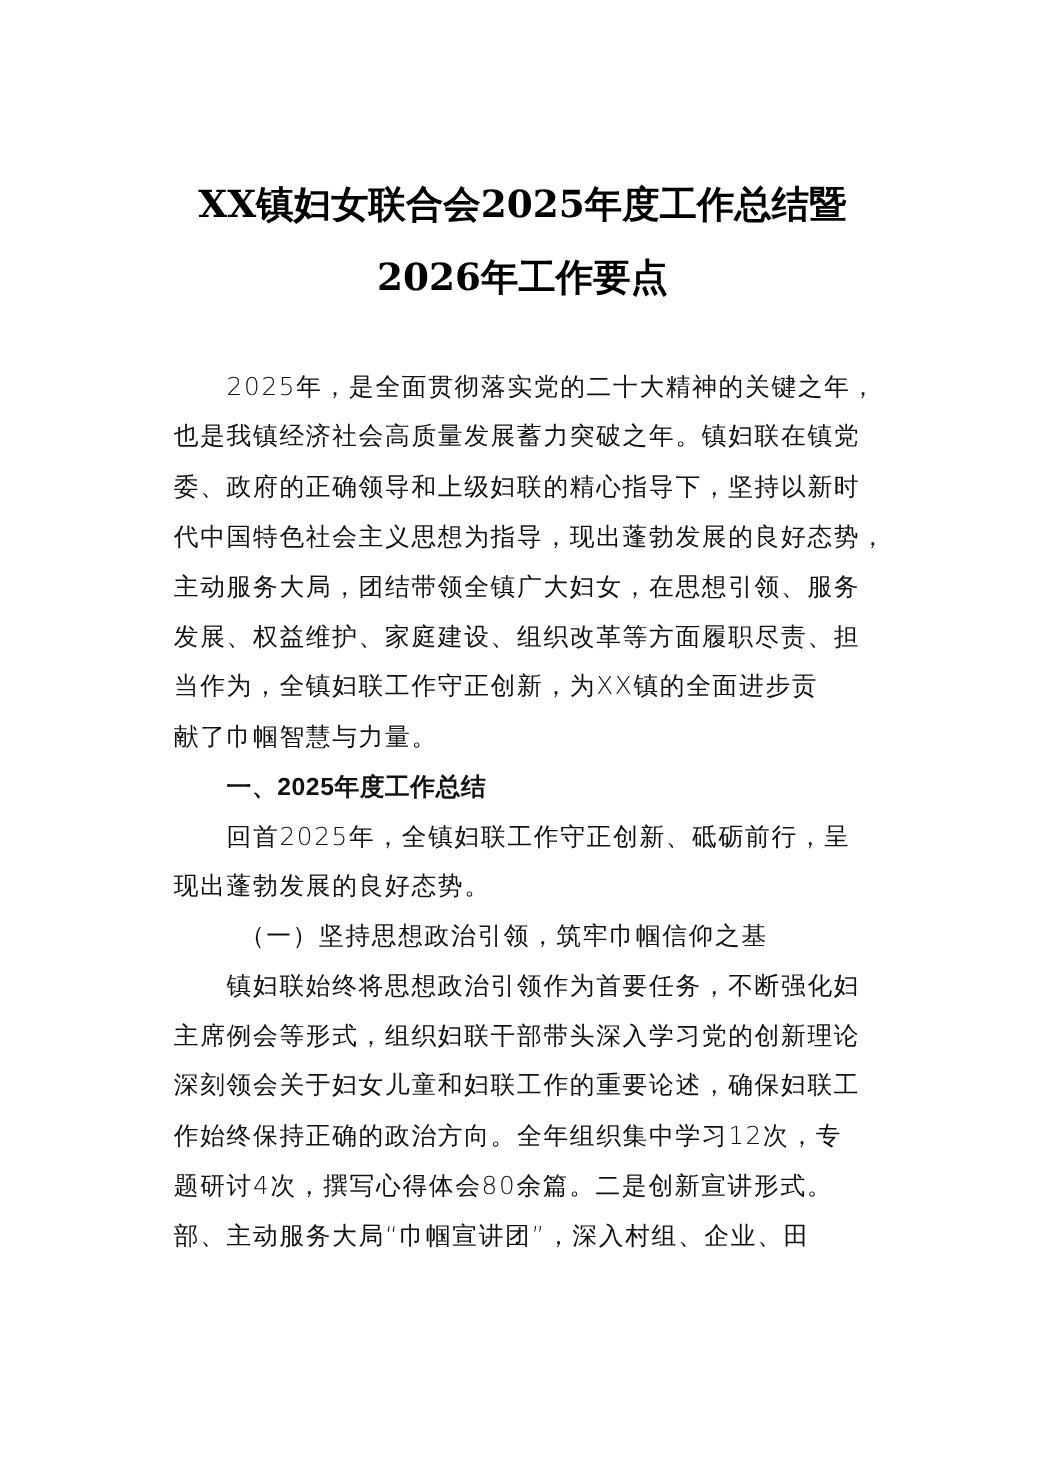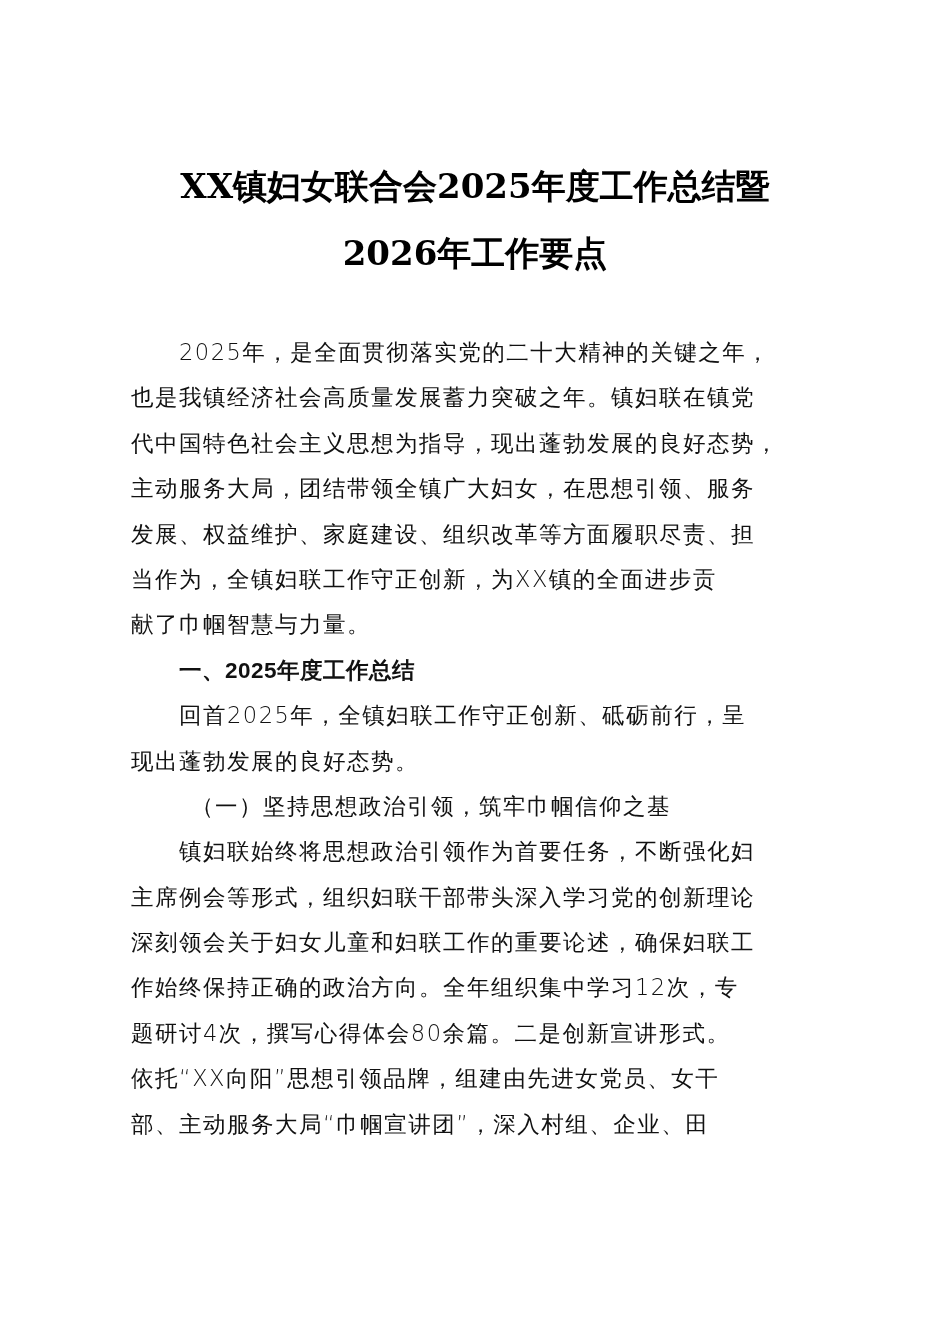--- a/index.html
+++ b/index.html
@@ -7,52 +7,52 @@
   .page {
     position: absolute; left: 0; top: 0; width: 950px; height: 1344px;
     background: #ffffff; color: #000000;
   }
   .title {
     position: absolute; left: 0; width: 950px; text-align: center;
     font-family: "DejaVu Serif", "Liberation Serif", serif;
     font-weight: bold; font-size: 34px; letter-spacing: 0px; line-height: 40px;
   }
   .body {
-    position: absolute; left: 131px; top: 330px; width: 670px;
+    position: absolute; left: 158px; top: 330px; width: 670px;
     font-family: "DejaVu Sans", "Liberation Sans", sans-serif;
     font-size: 22.5px; line-height: 45.4px; letter-spacing: 1.5px;
     font-weight: 300; color: #111;
   }
   .line { white-space: nowrap; height: 45.4px; display: block; }
   .indent { padding-left: 48px; }
   .h1 { font-family: "Liberation Sans", "DejaVu Sans", sans-serif; font-weight: bold; letter-spacing: 0.5px; }
   .h2 { padding-left: 60px; font-weight: normal; }
 </style>
 </head>
 <body>
 
 <div class="page">
   <div class="title" style="top:166px;">XX镇妇女联合会2025年度工作总结暨</div>
   <div class="title" style="top:233px;">2026年工作要点</div>
 
   <div class="body">
     <span class="line indent">2025年，是全面贯彻落实党的二十大精神的关键之年，</span>
     <span class="line">也是我镇经济社会高质量发展蓄力突破之年。镇妇联在镇党</span>
+    <span class="line">委、政府的正确领导和上级妇联的精心指导下，坚持以新时</span>
     <span class="line">代中国特色社会主义思想为指导，现出蓬勃发展的良好态势，</span>
     <span class="line">主动服务大局，团结带领全镇广大妇女，在思想引领、服务</span>
     <span class="line">发展、权益维护、家庭建设、组织改革等方面履职尽责、担</span>
     <span class="line">当作为，全镇妇联工作守正创新，为XX镇的全面进步贡</span>
     <span class="line">献了巾帼智慧与力量。</span>
 
     <span class="line indent h1">一、2025年度工作总结</span>
     <span class="line indent">回首2025年，全镇妇联工作守正创新、砥砺前行，呈</span>
     <span class="line">现出蓬勃发展的良好态势。</span>
 
     <span class="line h2">（一）坚持思想政治引领，筑牢巾帼信仰之基</span>
     <span class="line indent">镇妇联始终将思想政治引领作为首要任务，不断强化妇</span>
     <span class="line">主席例会等形式，组织妇联干部带头深入学习党的创新理论</span>
     <span class="line">深刻领会关于妇女儿童和妇联工作的重要论述，确保妇联工</span>
     <span class="line">作始终保持正确的政治方向。全年组织集中学习12次，专</span>
     <span class="line">题研讨4次，撰写心得体会80余篇。二是创新宣讲形式。</span>
-    <span class="line">依托“XX向阳”思想引领品牌，组建由先进女党员、女干</span>
     <span class="line">部、主动服务大局“巾帼宣讲团”，深入村组、企业、田</span>
   </div>
 </div>
 
 </body></html>

